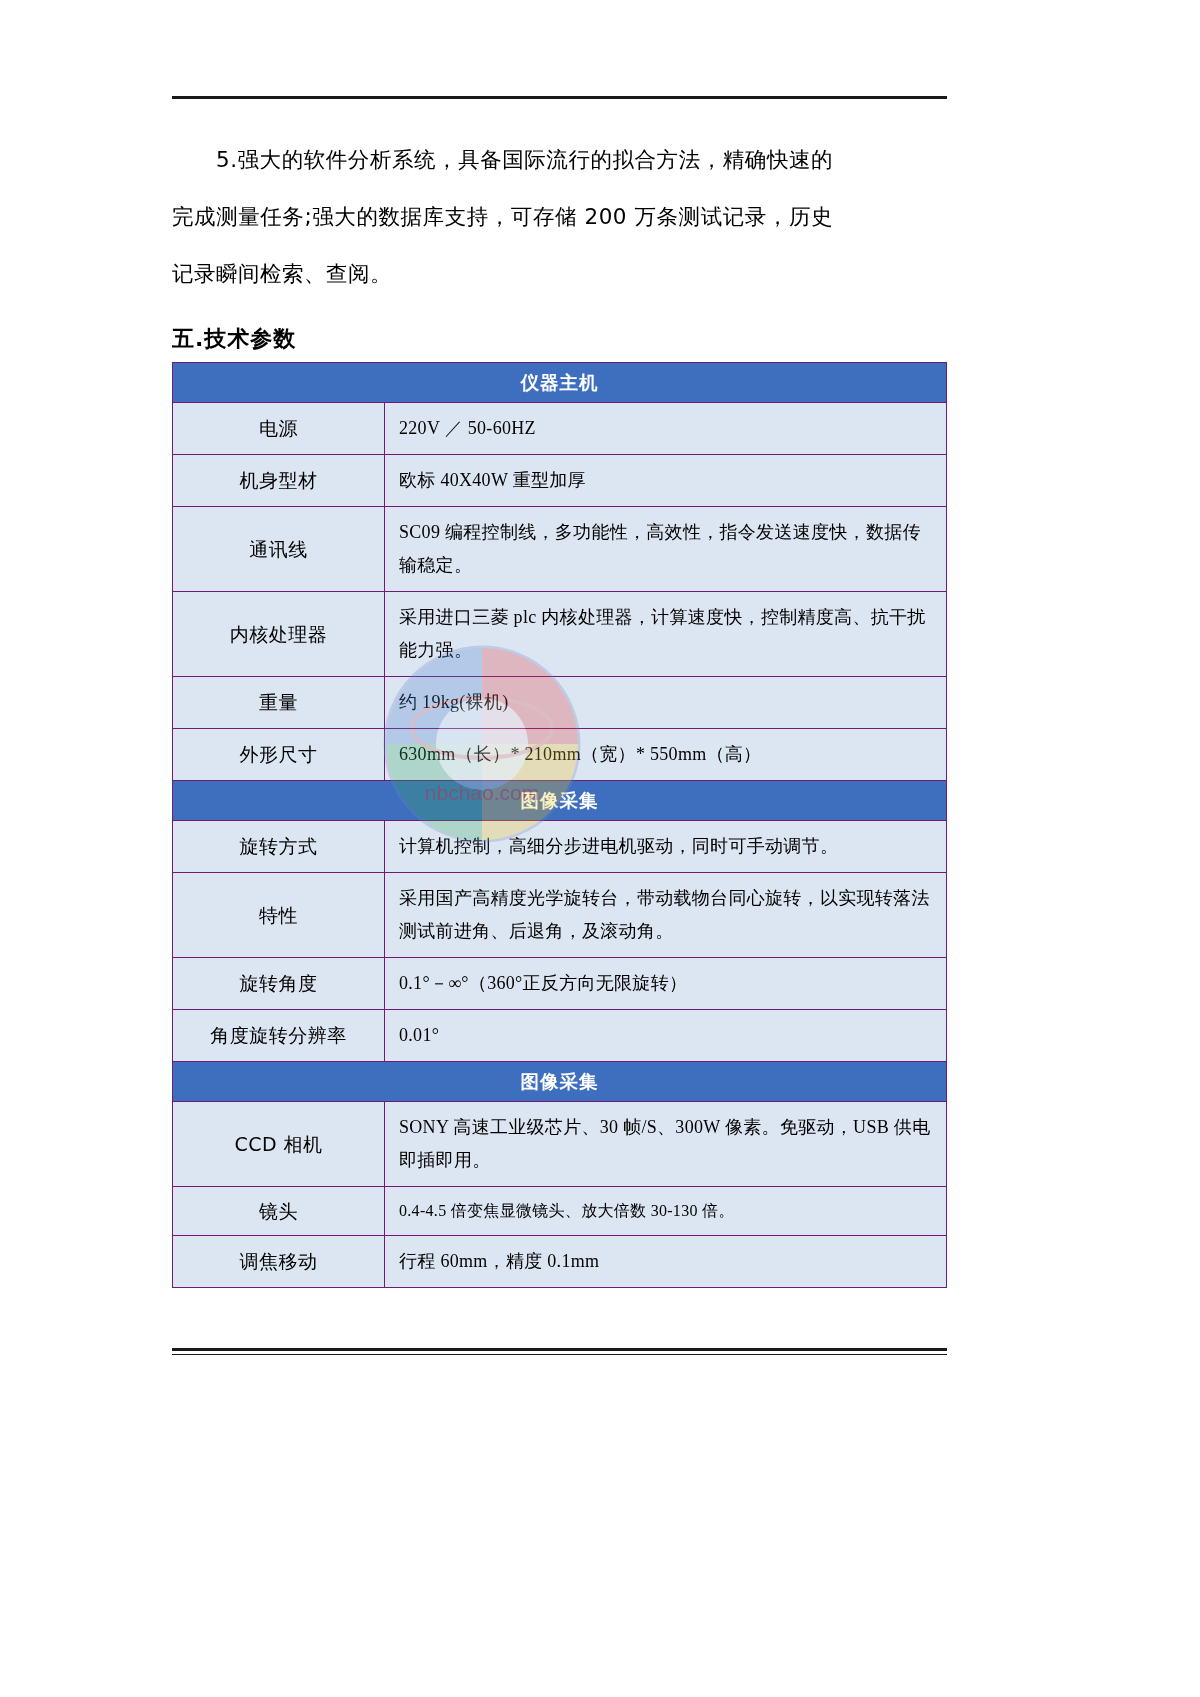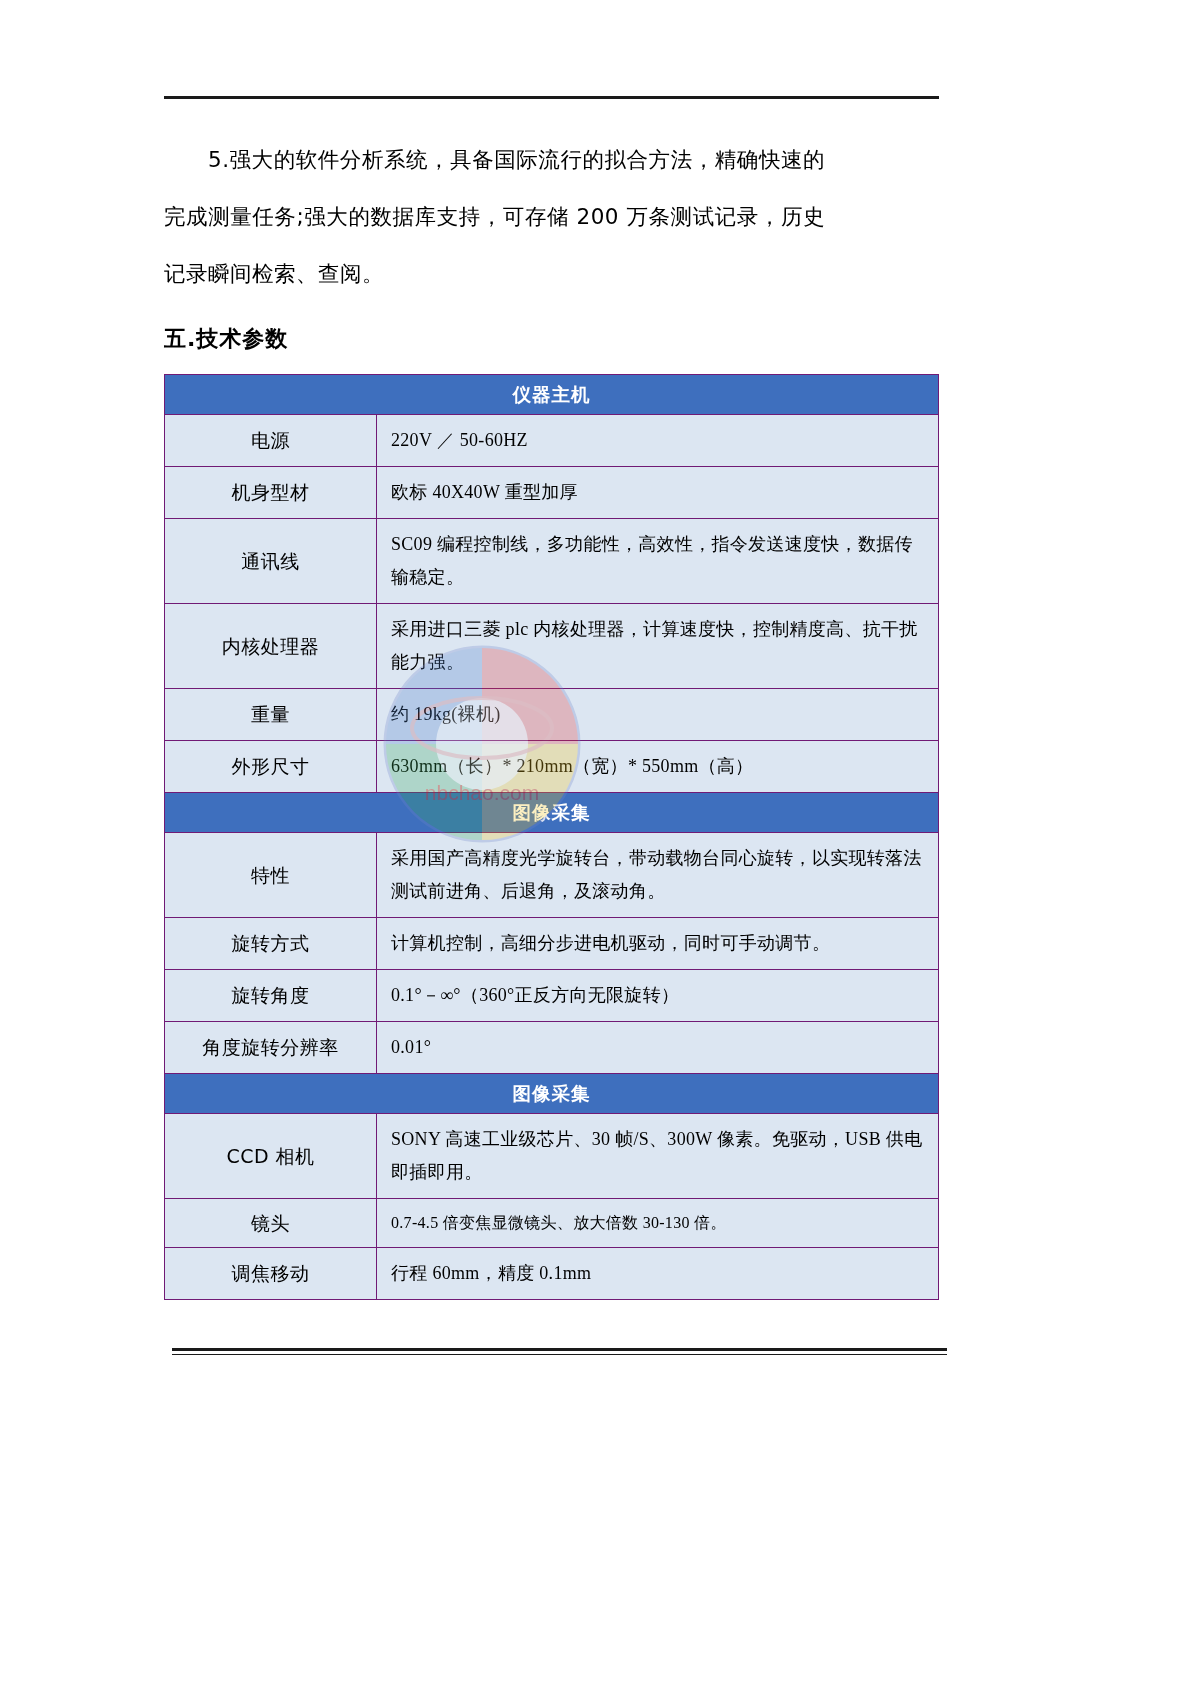--- a/index.html
+++ b/index.html
@@ -14,21 +14,21 @@
   .page {
     position: relative;
     width: 1200px;
     height: 1697px;
     margin: 0 auto;
     background: #fff;
     overflow: hidden;
   }
   .content {
     position: absolute;
-    left: 164px;
+    left: 172px;
     top: 96px;
     width: 661px;
   }
 
   
   .rule-top {
     border-top: 3px solid #1a1a1a;
     width: 775px;
     height: 0;
   }
@@ -54,21 +54,21 @@
     margin-top: 32px;
     text-align: justify;
   }
   .para .indent { display: inline-block; width: 44px; }
 
   .section-title {
     font-family: "DejaVu Sans", "Liberation Sans", sans-serif;
     font-size: 22px;
     font-weight: bold;
     margin-top: 6px;
-    margin-bottom: 20px;
+    margin-bottom: 8px;
     letter-spacing: 1px;
   }
 
   
   table.spec {
     border-collapse: collapse;
     width: 775px;
     table-layout: fixed;
     margin-top: 2px;
   }
@@ -167,46 +167,46 @@
         </tr>
         <tr>
           <td class="lbl">外形尺寸</td>
           <td class="val">630mm（长）* 210mm（宽）* 550mm（高）</td>
         </tr>
 
         <tr class="grp">
           <td colspan="2">图像采集</td>
         </tr>
         <tr>
+          <td class="lbl">旋转方式</td>
+          <td class="val">计算机控制，高细分步进电机驱动，同时可手动调节。</td>
+        </tr>
+        <tr>
           <td class="lbl">特性</td>
           <td class="val">采用国产高精度光学旋转台，带动载物台同心旋转，以实现转落法测试前进角、后退角，及滚动角。</td>
         </tr>
         <tr>
-          <td class="lbl">旋转方式</td>
-          <td class="val">计算机控制，高细分步进电机驱动，同时可手动调节。</td>
-        </tr>
-        <tr>
           <td class="lbl">旋转角度</td>
           <td class="val">0.1°－∞°（360°正反方向无限旋转）</td>
         </tr>
         <tr>
           <td class="lbl">角度旋转分辨率</td>
           <td class="val">0.01°</td>
         </tr>
 
         <tr class="grp">
           <td colspan="2">图像采集</td>
         </tr>
         <tr>
           <td class="lbl">CCD 相机</td>
           <td class="val">SONY 高速工业级芯片、30 帧/S、300W 像素。免驱动，USB 供电即插即用。</td>
         </tr>
         <tr>
           <td class="lbl">镜头</td>
-          <td class="val small">0.7-4.5 倍变焦显微镜头、放大倍数 30-130 倍。</td>
+          <td class="val small">0.4-4.5 倍变焦显微镜头、放大倍数 30-130 倍。</td>
         </tr>
         <tr>
           <td class="lbl">调焦移动</td>
           <td class="val">行程 60mm，精度 0.1mm</td>
         </tr>
       </tbody>
     </table>
   </div>
 
   <div class="watermark">

